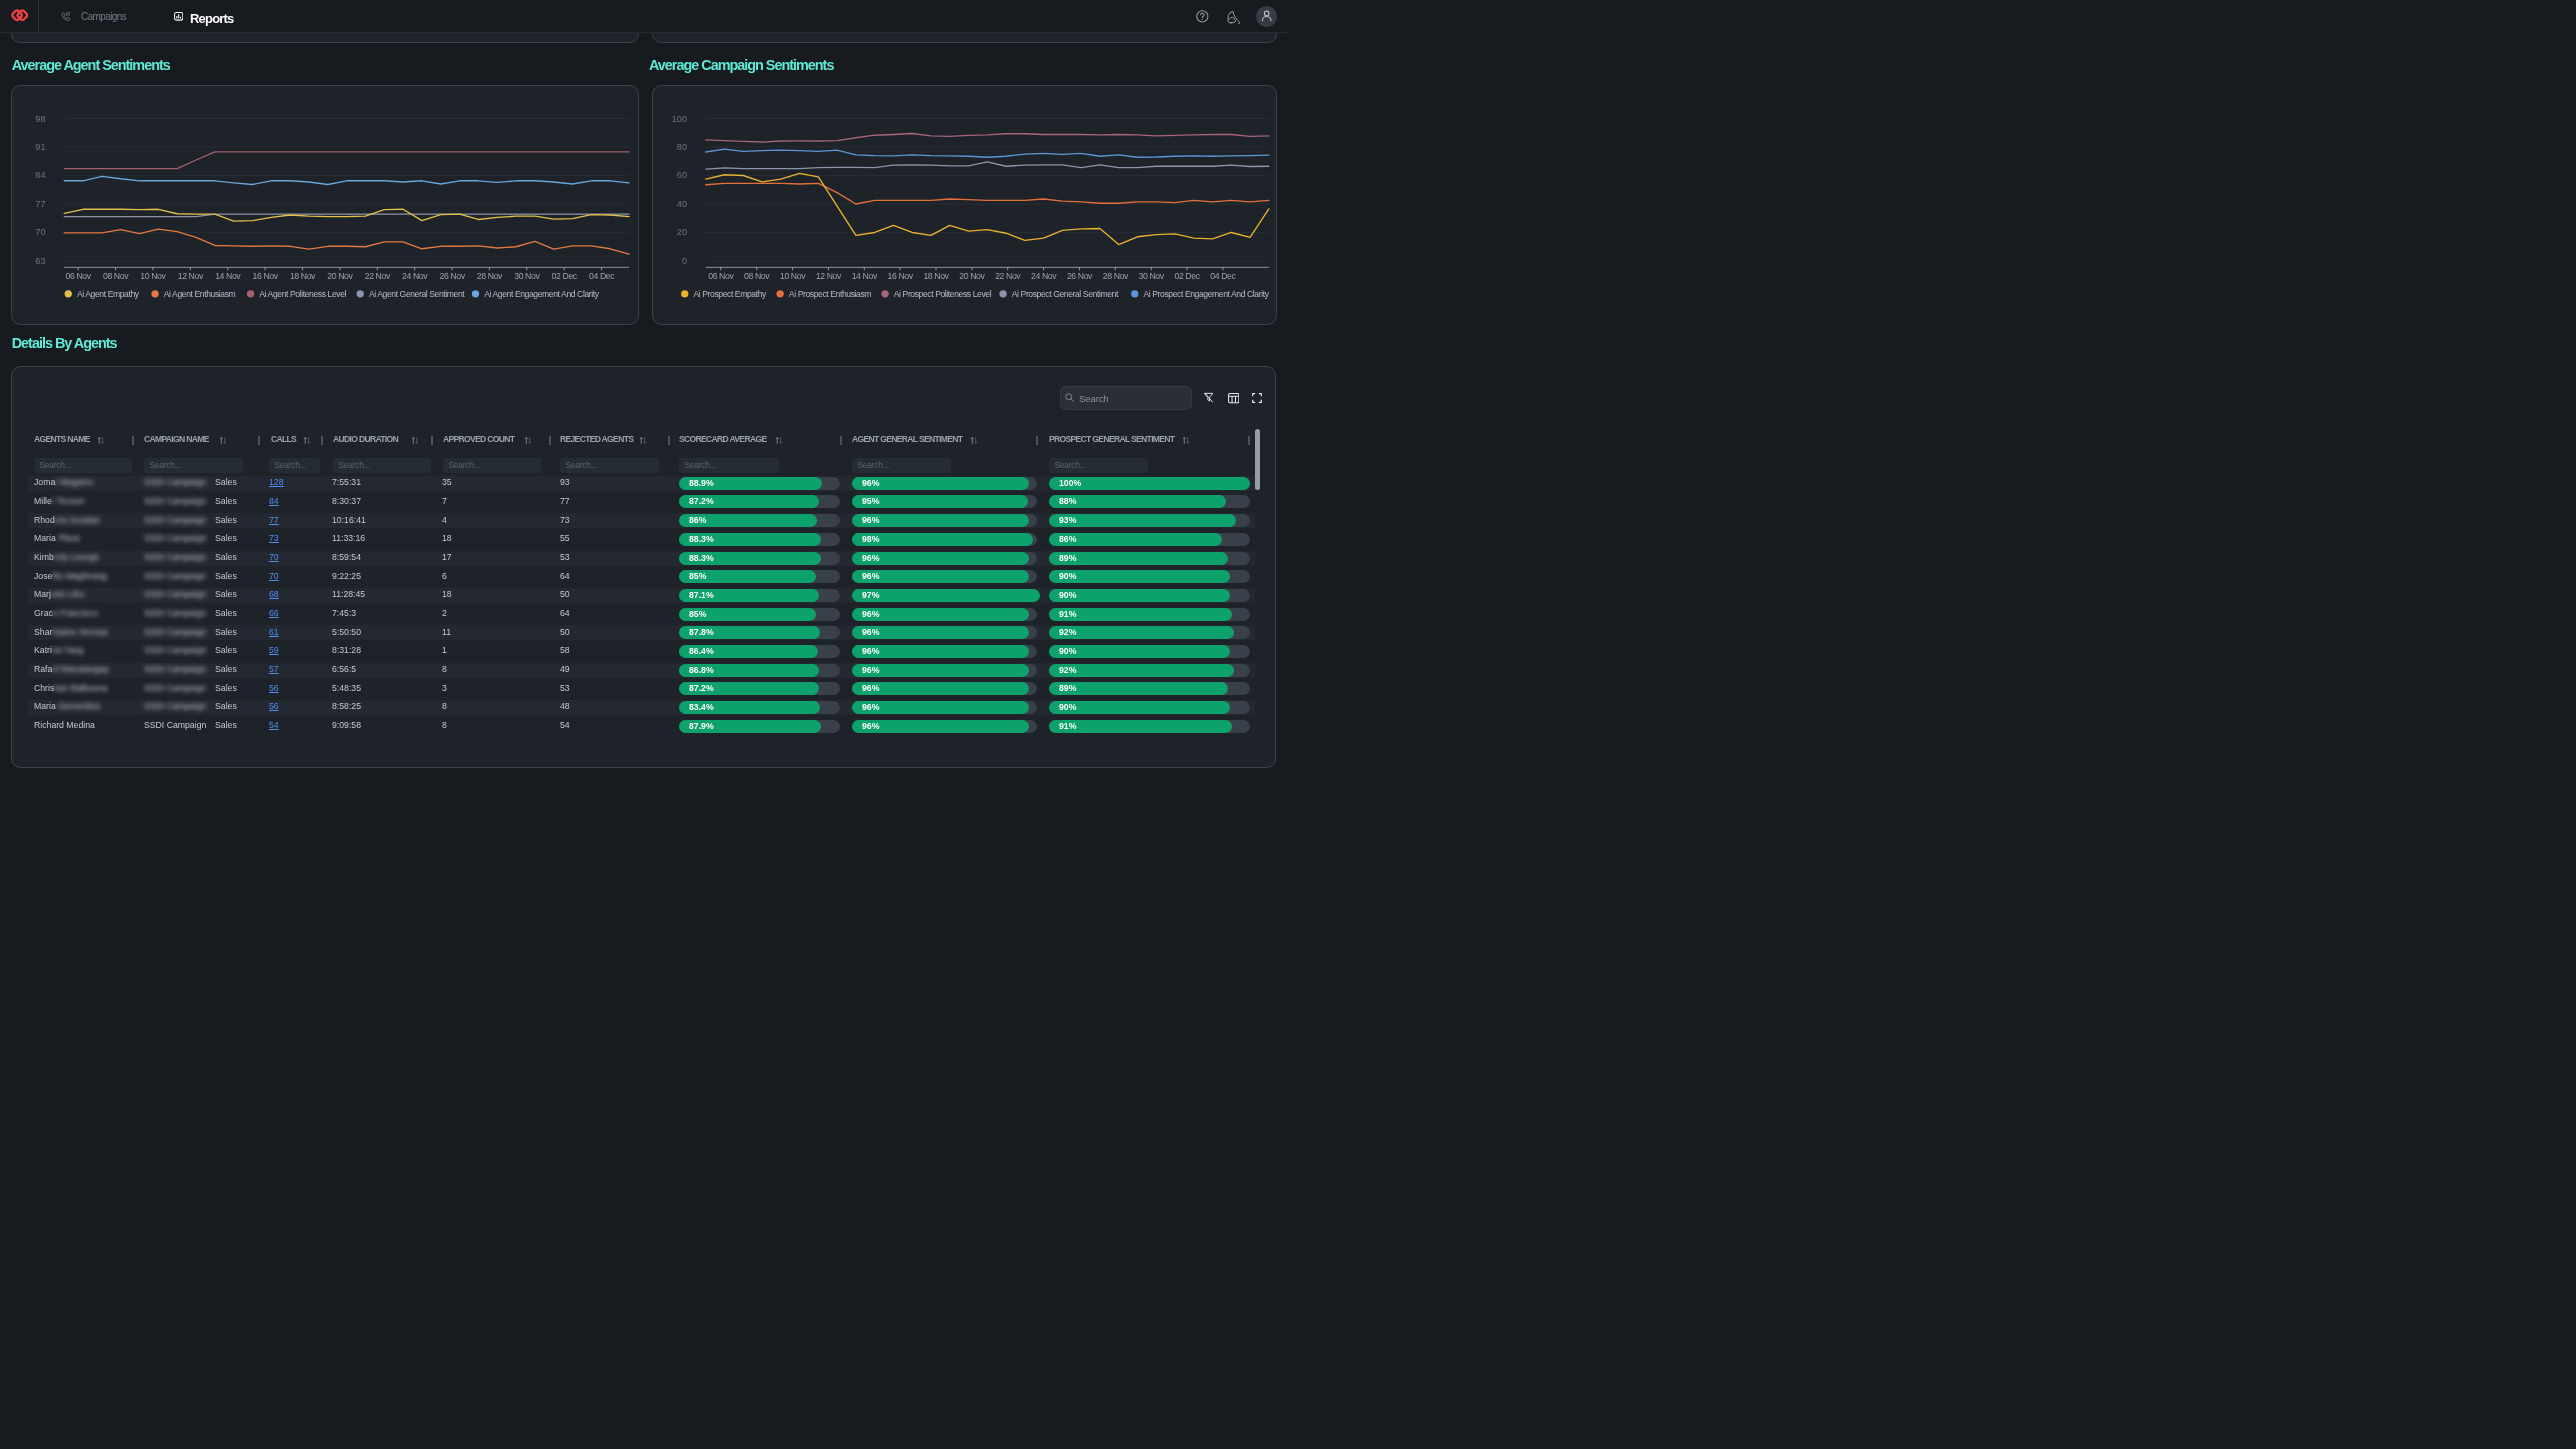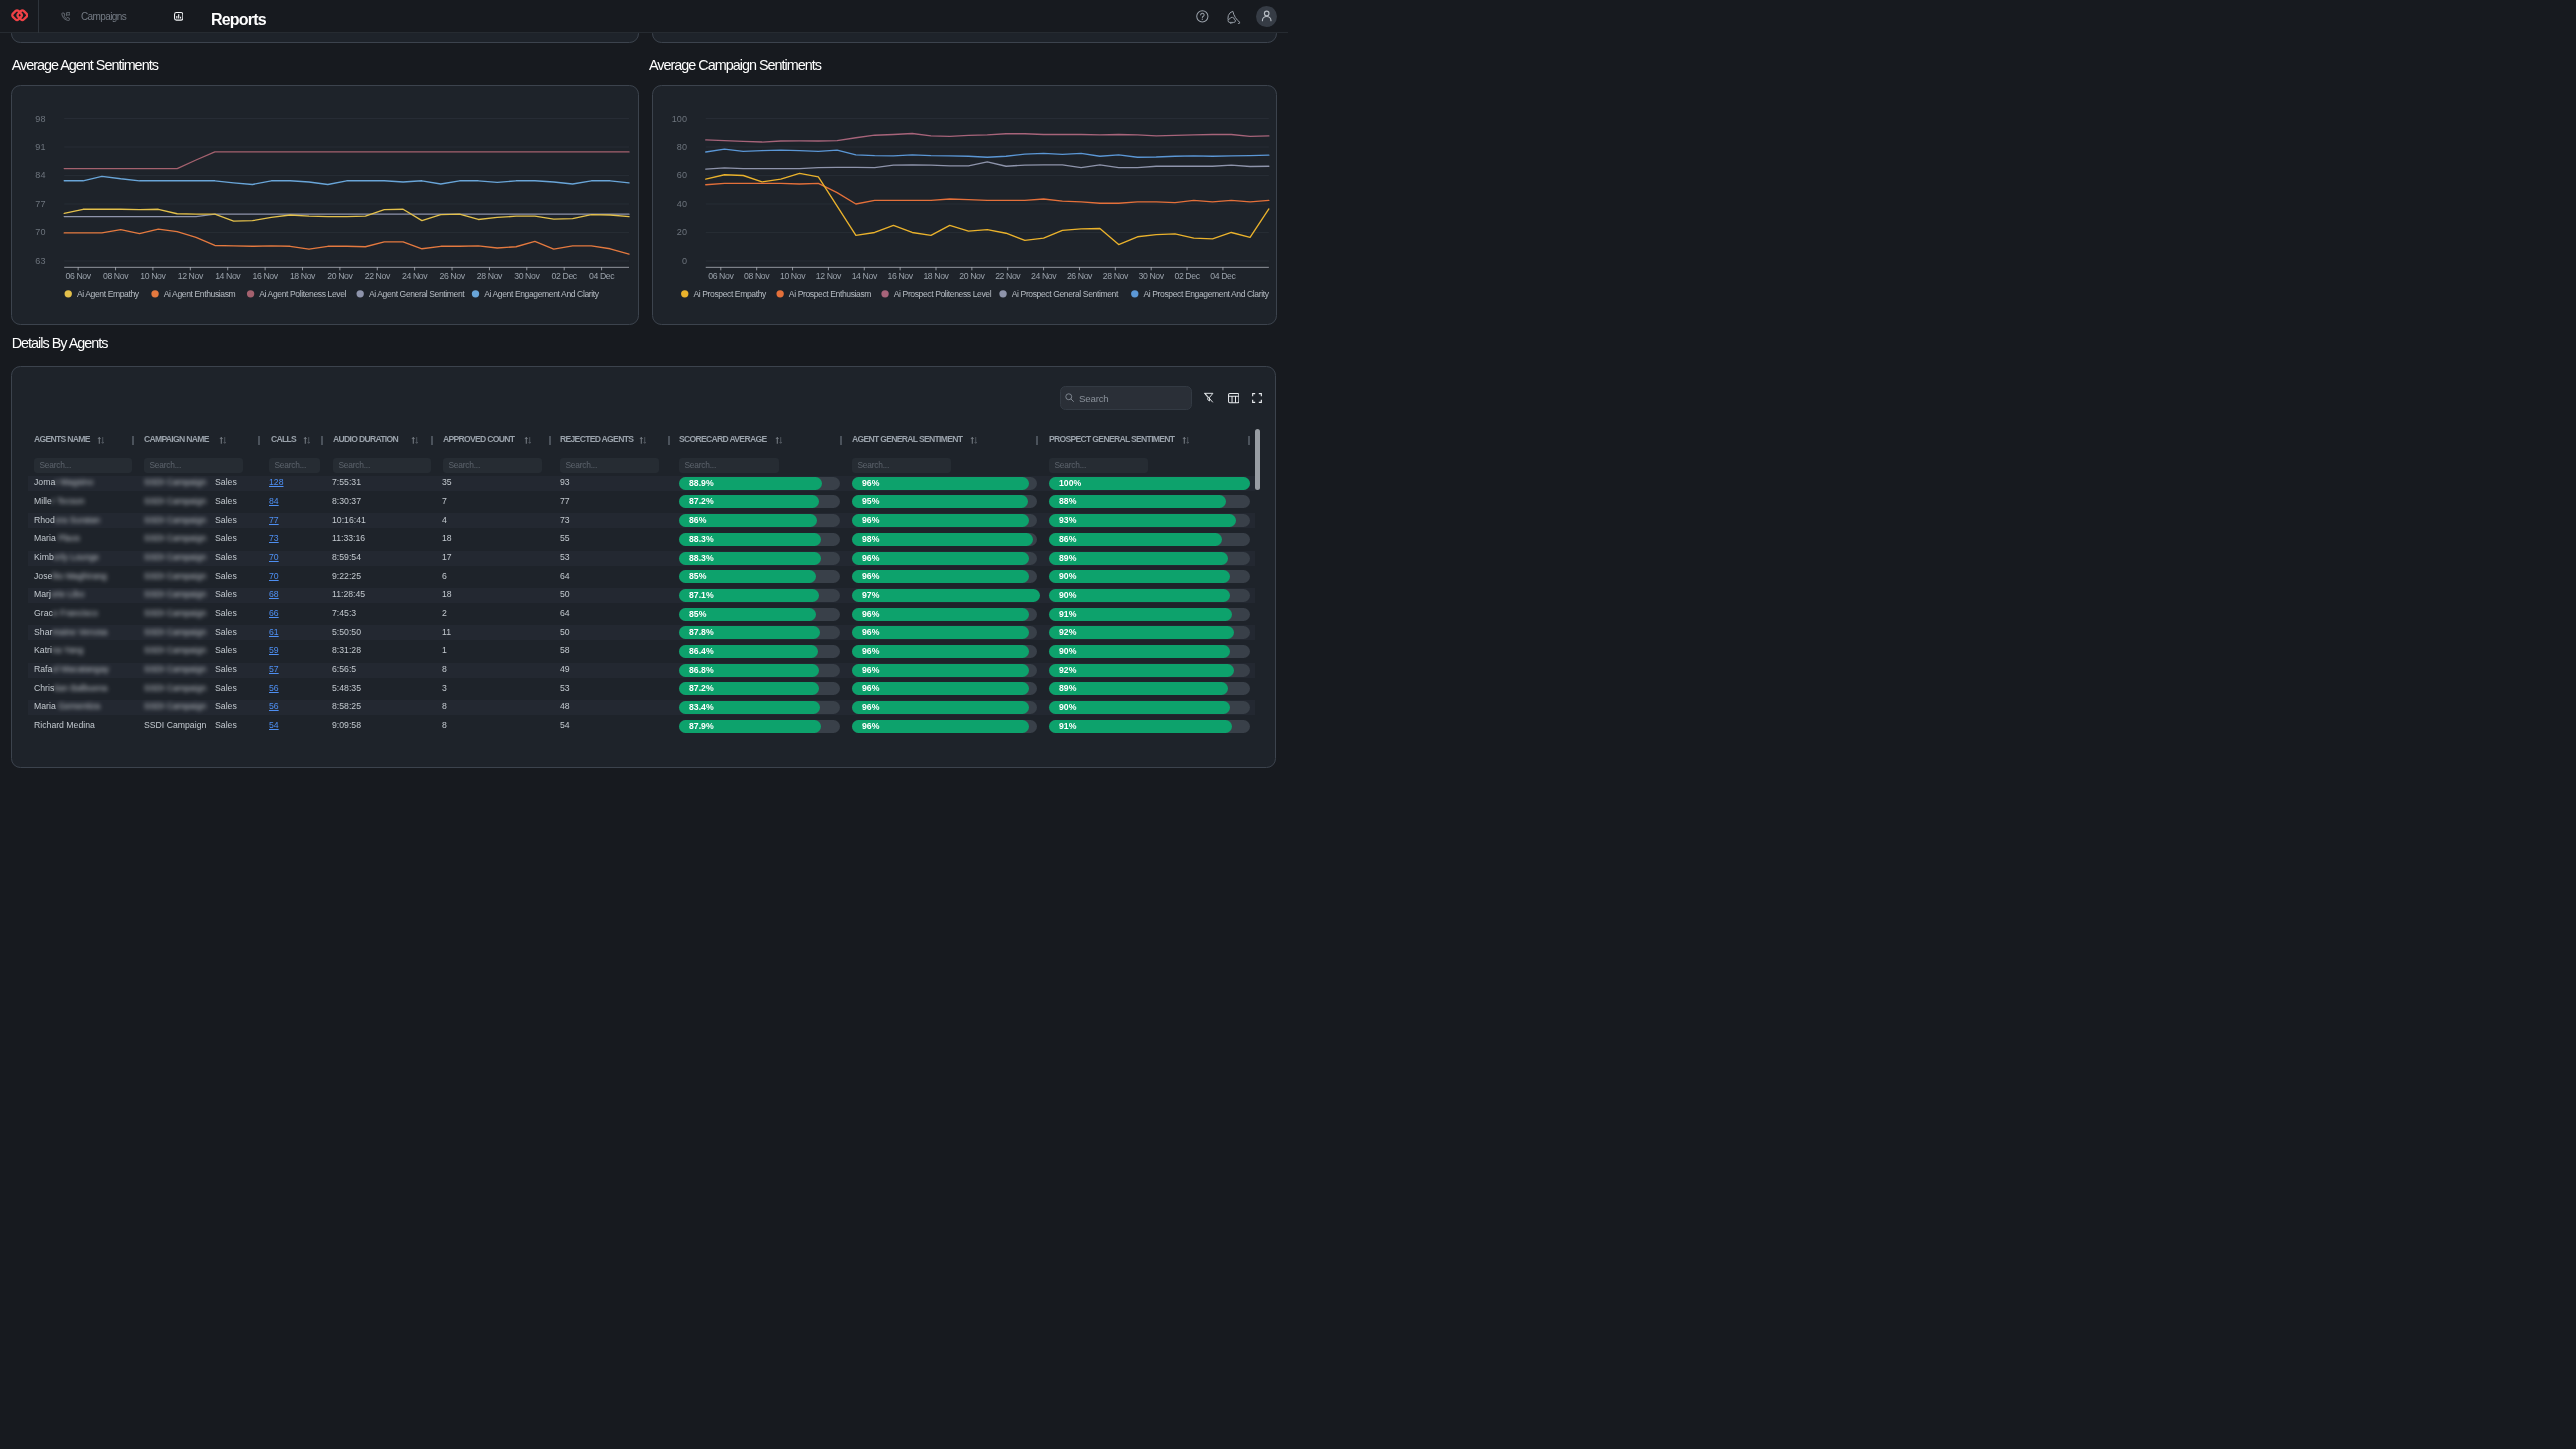--- a/index.html
+++ b/index.html
@@ -1,19 +1,19 @@
 <!DOCTYPE html>
 <html style="font-size:10.7px"><head><meta charset="utf-8">
 <style>
 * { margin:0; padding:0; box-sizing:border-box; }
 html,body { width:1288px; height:725px; overflow:hidden; background:#171a1f;
   font-family:"Liberation Sans", sans-serif; }
 .abs { position:absolute; }
 .card { position:absolute; background:#1e232a; border:0.7px solid #3c434d; border-radius:9.4px; }
-.h2 { position:absolute; font-size:14.4px; font-weight:400; color:#ffffff; letter-spacing:-1px; }
+.h2 { position:absolute; font-size:14.4px; font-weight:700; color:#5eead4; letter-spacing:-1px; }
 .navitem { position:absolute; font-size:10.4px; }
 .th { position:absolute; top:435px; font-size:8.6px; font-weight:700; color:#9aa2ab; letter-spacing:-0.7px; line-height:9.4px; }
 .sort { position:absolute; top:436px; }
 .sep { position:absolute; top:436px; width:1.7px; height:8.7px; border-left:1.1px solid #4b525b; border-right:1.1px solid #4b525b; }
 .colsearch { position:absolute; top:458px; height:14.8px; background:#262c33; border-radius:3.4px;
   color:#5d646d; font-size:8.4px; letter-spacing:-0.2px; line-height:14.8px; padding-left:5.4px; }
 .stripe { position:absolute; left:27.5px; width:1227px; height:14.8px; background:#232831; }
 .cell { position:absolute; font-size:8.7px; color:#c3c9cf; white-space:nowrap; }
 .link { color:#4e8ff2; text-decoration:underline; }
 .blur { filter:blur(1.9px); opacity:0.95; color:#c9ced4; }
@@ -36,21 +36,21 @@
 <div class="abs" style="left:38px;top:0;width:0.7px;height:33px;background:#2e343b"></div>
 <svg width="9.4" height="9.4" viewBox="0 0 14 14" style="position:absolute;left:61px;top:11.7px">
 <path d="M2.2 1.6h2.4l1.2 3-1.7 1.3a9.5 9.5 0 0 0 3.9 3.9l1.4-1.7 3 1.2v2.4a1 1 0 0 1-1.1 1A11.7 11.7 0 0 1 1.2 2.7a1 1 0 0 1 1-1.1Z" fill="none" stroke="#70777f" stroke-width="1.25"></path>
 <path d="M8.3 1h5v3.4h-3.6l-1.4 1.2Z" fill="none" stroke="#70777f" stroke-width="1.2"></path>
 </svg>
 <div class="navitem" style="left:81px;top:10.7px;color:#747b84;font-weight:500;font-size:10px;letter-spacing:-0.6px">Campaigns</div>
 <svg width="9.4" height="8.7" viewBox="0 0 14 13" style="position:absolute;left:174px;top:12px">
 <rect x="0.8" y="0.8" width="12.4" height="11.4" rx="2.8" fill="none" stroke="#f5f7f9" stroke-width="1.6"></rect>
 <path d="M4.2 9.6V5.8 M7 9.6V3.4 M9.8 9.6V7.2" stroke="#f5f7f9" stroke-width="1.7"></path>
 </svg>
-<div class="navitem" style="left:211px;top:10.7px;color:#ffffff;font-weight:700;font-size:16px;letter-spacing:-0.8px">Reports</div>
+<div class="navitem" style="left:190px;top:10.7px;color:#ffffff;font-weight:700;font-size:13px;letter-spacing:-0.8px">Reports</div>
 <svg width="12.7" height="12.7" viewBox="0 0 19 19" style="position:absolute;left:1196px;top:10px">
 <circle cx="9.5" cy="9.5" r="8.4" fill="none" stroke="#9aa1aa" stroke-width="1.5"></circle>
 <path d="M7 7.3a2.6 2.6 0 1 1 3.6 2.4c-.8.35-1.1.8-1.1 1.6" fill="none" stroke="#9aa1aa" stroke-width="1.5" stroke-linecap="round"></path>
 <circle cx="9.5" cy="13.7" r="1" fill="#9aa1aa"></circle>
 </svg>
 <svg width="14" height="14" viewBox="0 0 21 21" style="position:absolute;left:1227px;top:9.7px">
 <path d="M8.7 1.9 A10.46 10.46 0 1 0 19.6 18.9 A30 30 0 0 1 8.7 1.9 Z" fill="none" stroke="#9aa1aa" stroke-width="1.5" stroke-linejoin="round"></path>
 <path d="M10.2 18.6 H4.1 a2.7 2.7 0 1 1 0.3 -5.4 a3.4 3.4 0 0 1 6.6 0.9 a2.3 2.3 0 0 1 -0.8 4.5 Z" fill="#171a1f" stroke="#9aa1aa" stroke-width="1.4" stroke-linejoin="round"></path>
 </svg>
 <div style="position:absolute;left:1256px;top:5.8px;width:21px;height:21px;border-radius:50%;background:#363c45"></div>

